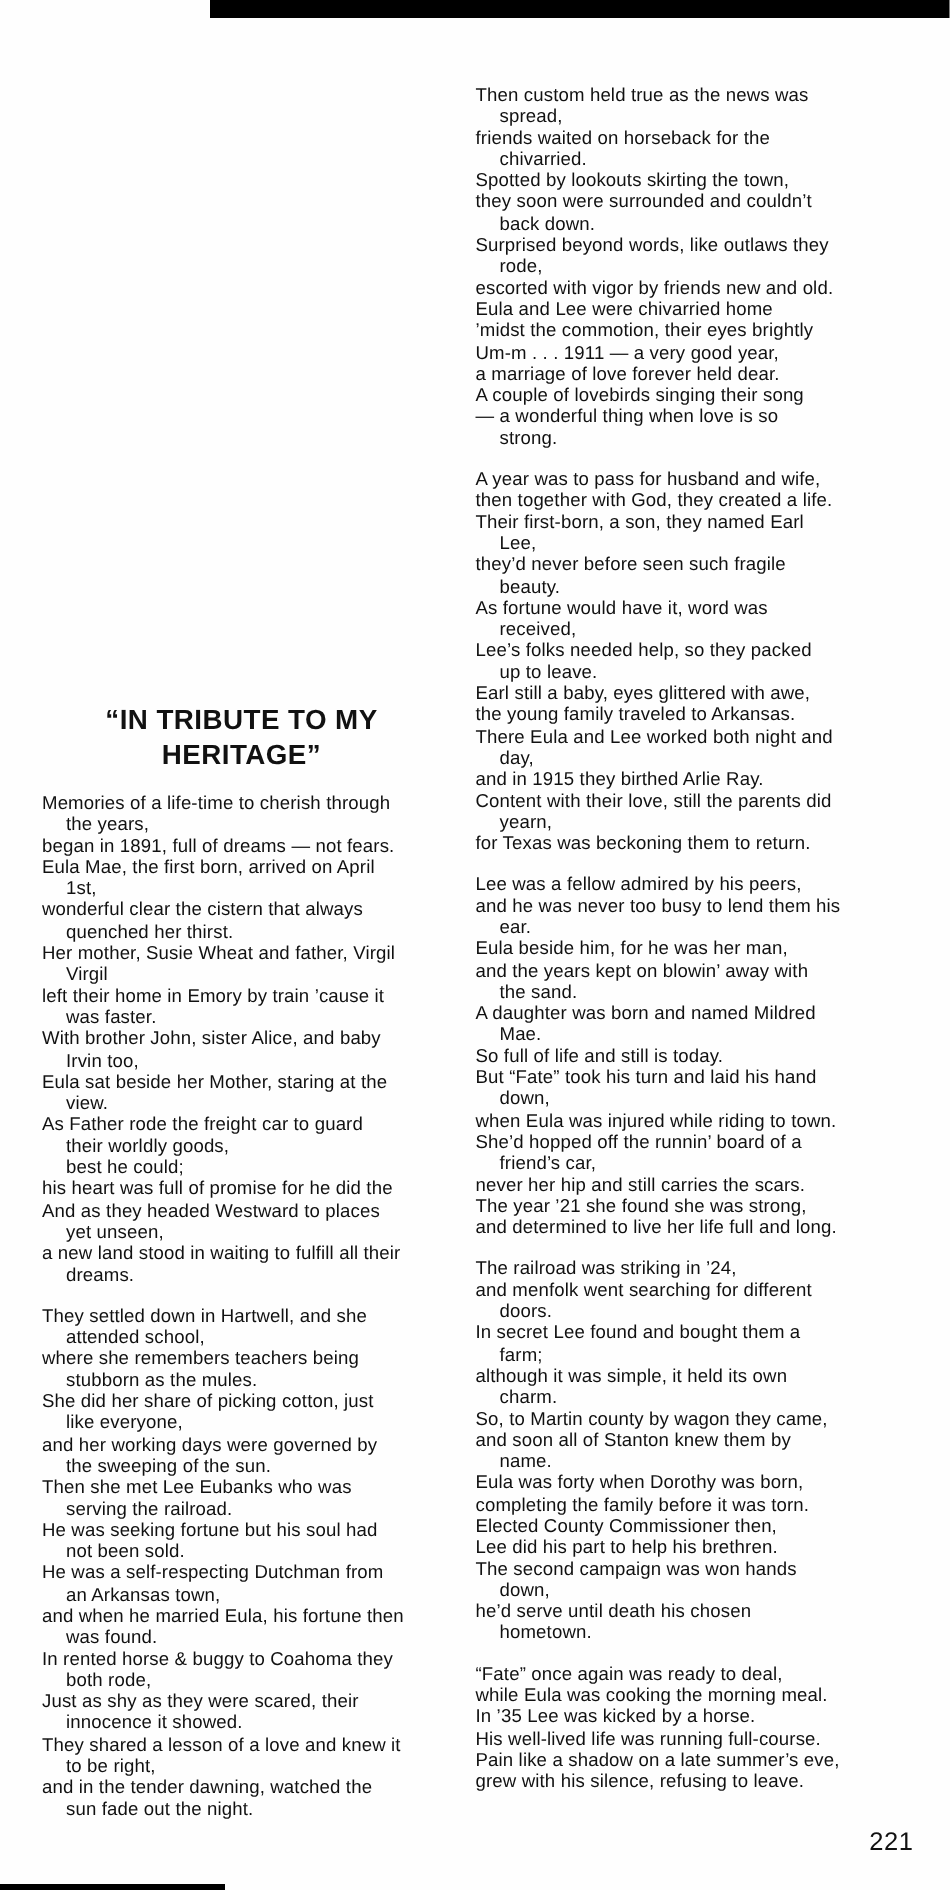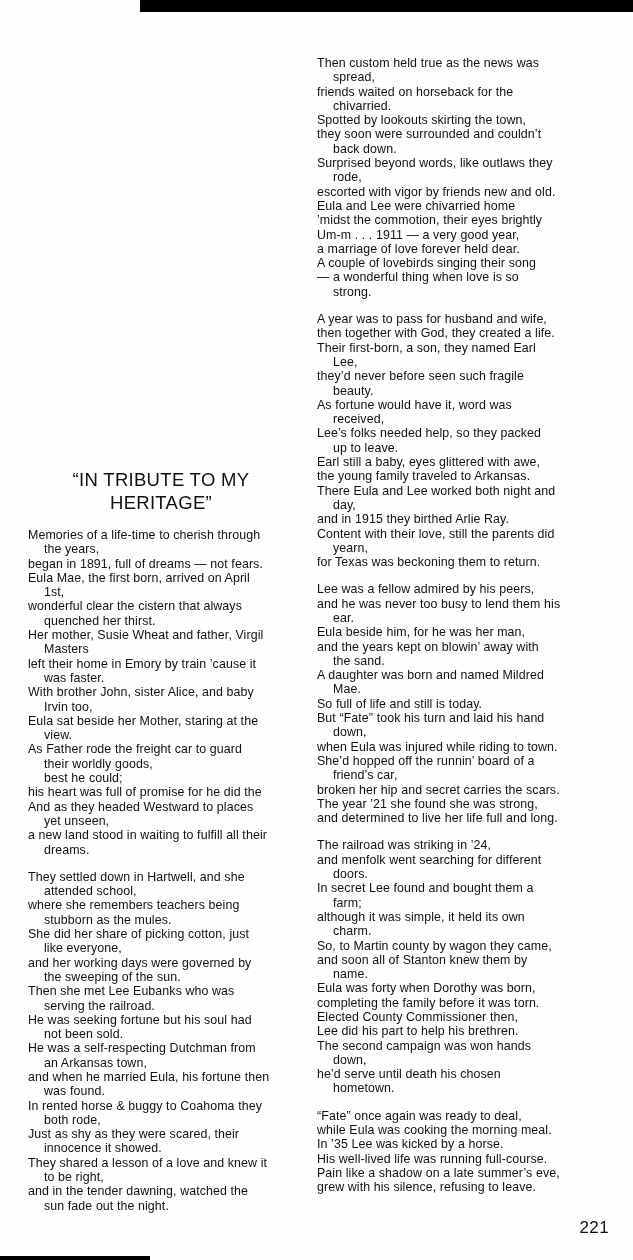--- a/index.html
+++ b/index.html
@@ -49,21 +49,21 @@
     left: 28px;
     width: 266px;
   }
   .col-right {
     left: 317px;
     width: 290px;
   }
 
   .title {
     font-size: 18.5px;
-    font-weight: normal;
+    font-weight: bold;
     text-align: center;
     line-height: 23px;
     letter-spacing: 0.3px;
     margin: 0 0 14px 0;
     padding: 0 6px;
   }
 
   .stanza {
     margin: 0 0 13px 0;
   }
@@ -105,21 +105,21 @@
       <h1 class="title">“IN TRIBUTE TO MY HERITAGE”</h1>
       <div class="stanza" id="L0">
           <span class="line">Memories of a life-time to cherish through</span>
           <span class="line cont">the years,</span>
           <span class="line">began in 1891, full of dreams — not fears.</span>
           <span class="line">Eula Mae, the first born, arrived on April</span>
           <span class="line cont">1st,</span>
           <span class="line">wonderful clear the cistern that always</span>
           <span class="line cont">quenched her thirst.</span>
           <span class="line">Her mother, Susie Wheat and father, Virgil</span>
-          <span class="line cont">Masters</span>
+          <span class="line cont">Virgil</span>
           <span class="line">left their home in Emory by train ’cause it</span>
           <span class="line cont">was faster.</span>
           <span class="line">With brother John, sister Alice, and baby</span>
           <span class="line cont">Irvin too,</span>
           <span class="line">Eula sat beside her Mother, staring at the</span>
           <span class="line cont">view.</span>
           <span class="line">As Father rode the freight car to guard</span>
           <span class="line cont">their worldly goods,</span>
           <span class="line cont">best he could;</span>
           <span class="line">his heart was full of promise for he did the</span>
@@ -206,21 +206,21 @@
           <span class="line">and the years kept on blowin’ away with</span>
           <span class="line cont">the sand.</span>
           <span class="line">A daughter was born and named Mildred</span>
           <span class="line cont">Mae.</span>
           <span class="line">So full of life and still is today.</span>
           <span class="line">But “Fate” took his turn and laid his hand</span>
           <span class="line cont">down,</span>
           <span class="line">when Eula was injured while riding to town.</span>
           <span class="line">She’d hopped off the runnin’ board of a</span>
           <span class="line cont">friend’s car,</span>
-          <span class="line">broken her hip and secret carries the scars.</span>
+          <span class="line">never her hip and still carries the scars.</span>
           <span class="line">The year ’21 she found she was strong,</span>
           <span class="line">and determined to live her life full and long.</span>
         </div>
       <div class="stanza" id="R3">
           <span class="line">The railroad was striking in ’24,</span>
           <span class="line">and menfolk went searching for different</span>
           <span class="line cont">doors.</span>
           <span class="line">In secret Lee found and bought them a</span>
           <span class="line cont">farm;</span>
           <span class="line">although it was simple, it held its own</span>

